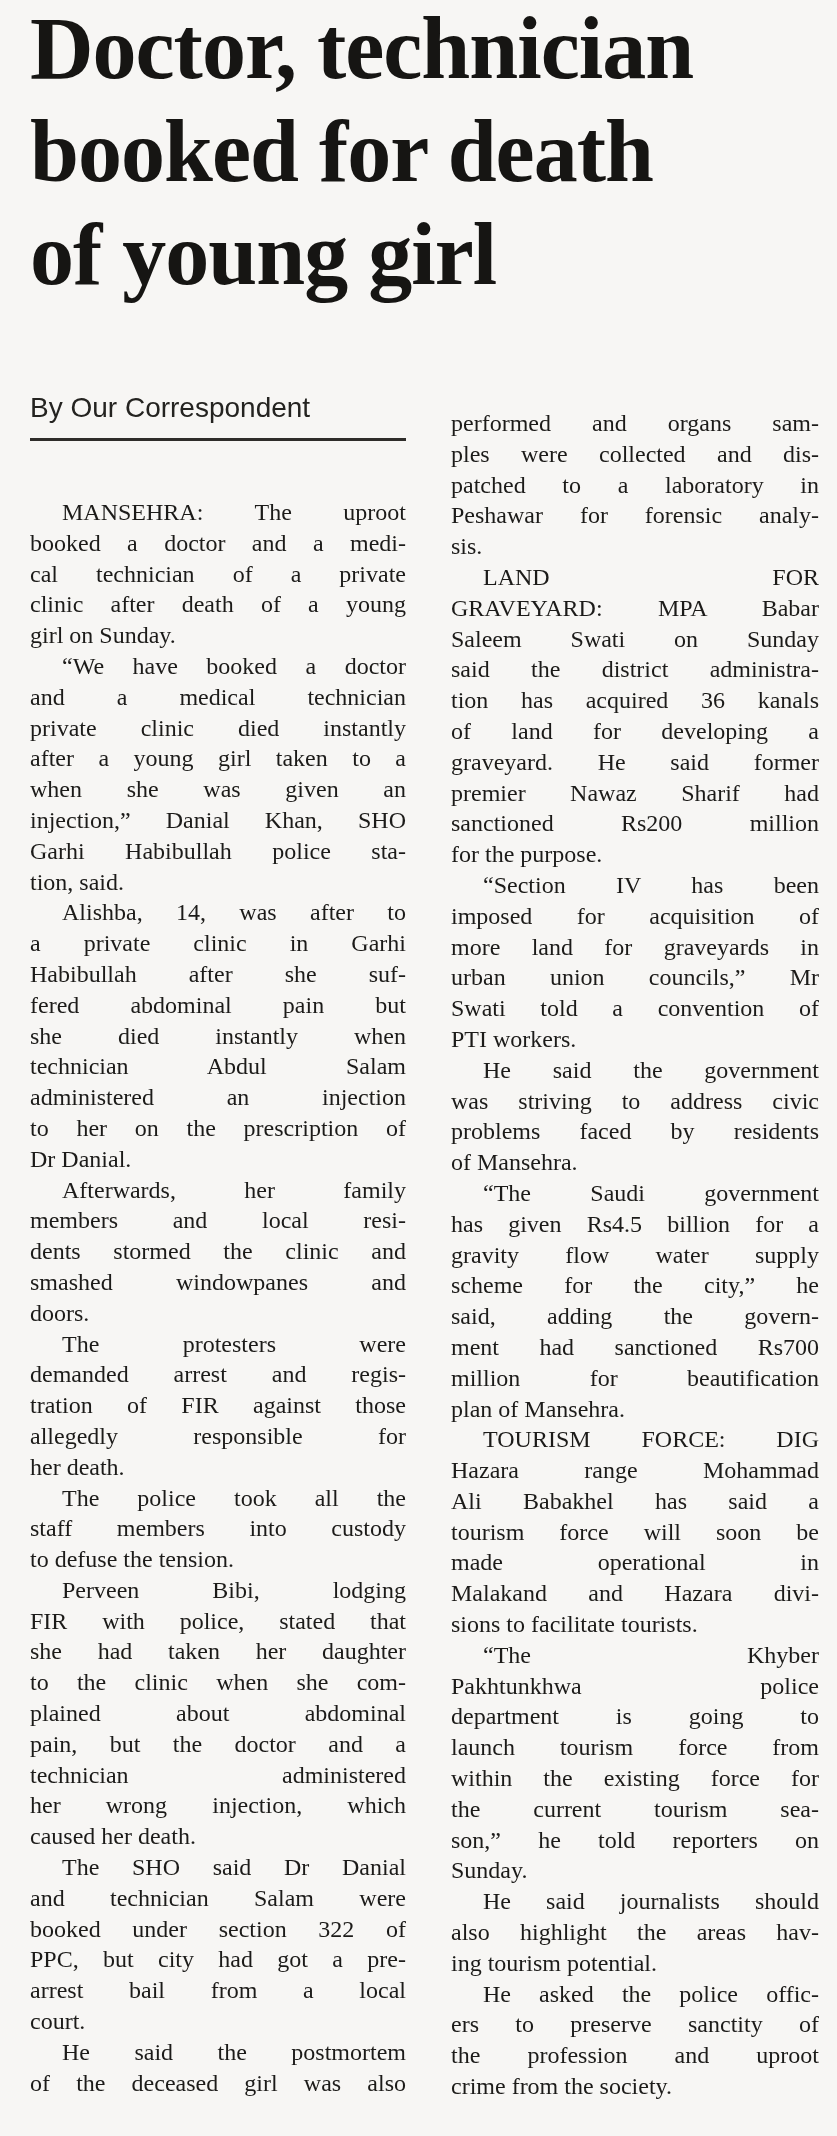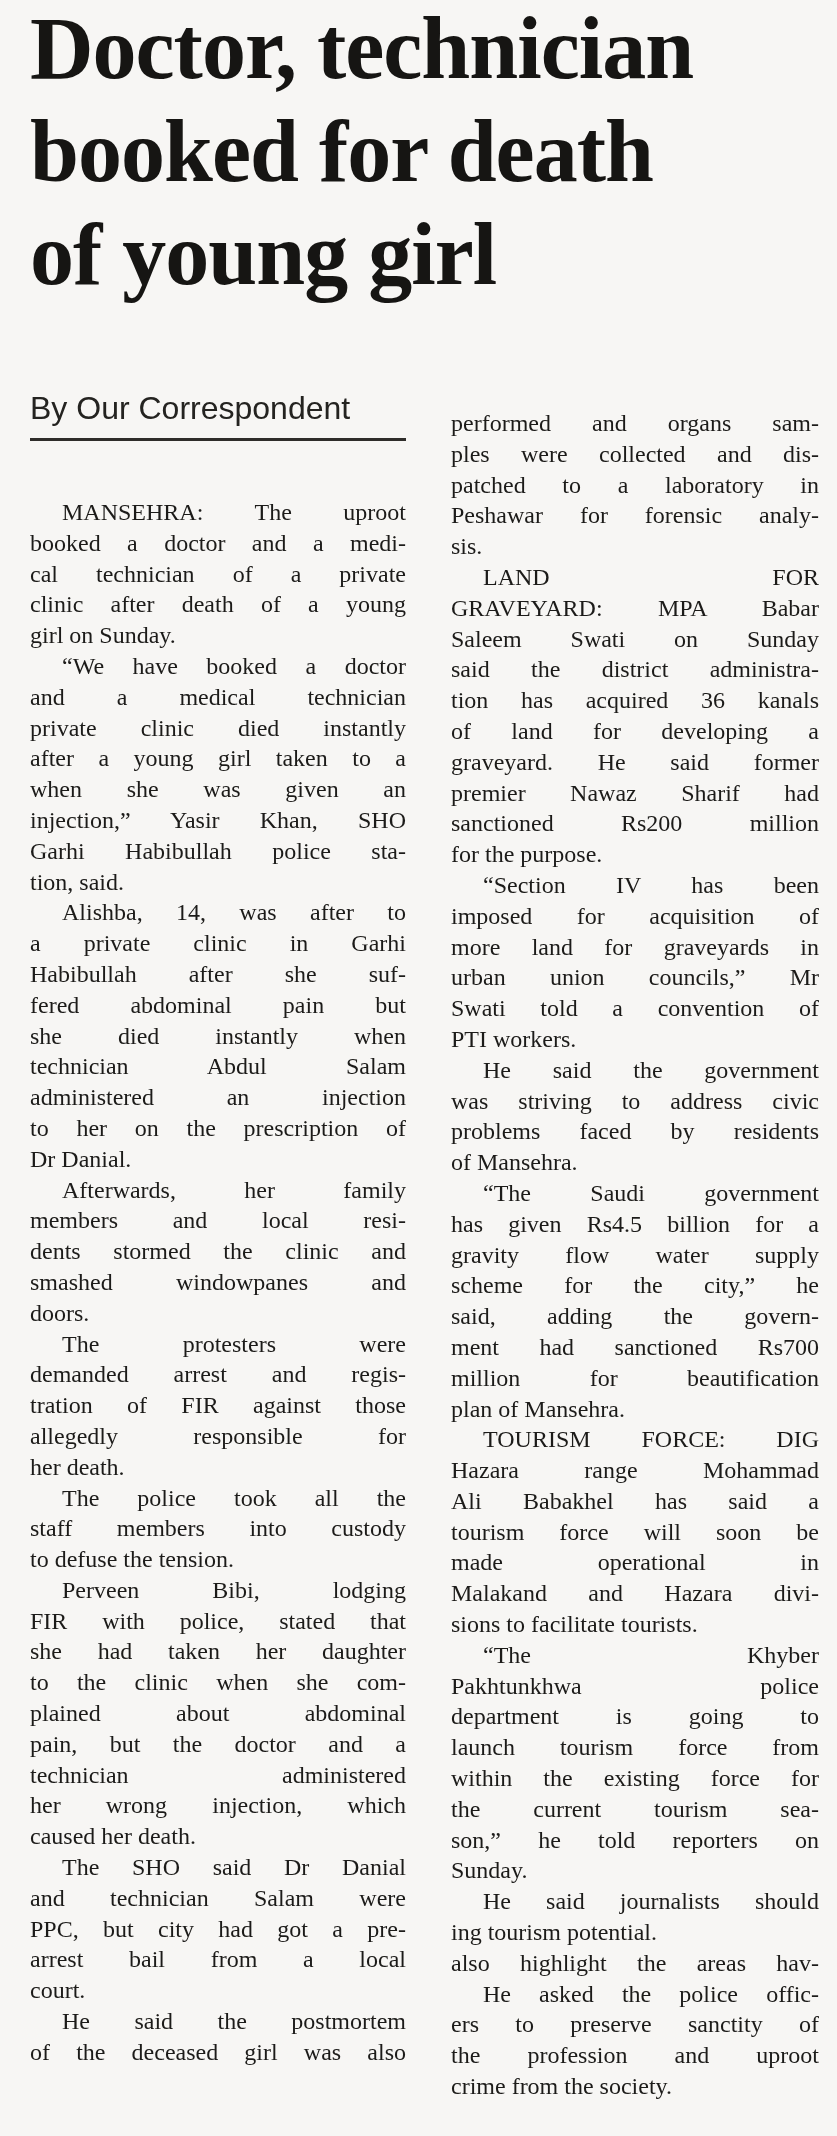--- a/index.html
+++ b/index.html
@@ -29,21 +29,21 @@
   }
   .headline-line {
     white-space: nowrap;
   }
   .byline {
     position: absolute;
     left: 30px;
     top: 388px;
     width: 376px;
     font-family: "Liberation Sans", sans-serif;
-    font-size: 32px;
+    font-size: 28px;
     line-height: 40px;
     color: #242320;
     white-space: nowrap;
   }
   .byline-rule {
     position: absolute;
     left: 30px;
     top: 438px;
     width: 376px;
     height: 3px;
@@ -96,21 +96,21 @@
       <div class="line indent">MANSEHRA: The uproot</div>
       <div class="line">booked a doctor and a medi-</div>
       <div class="line">cal technician of a private</div>
       <div class="line">clinic after death of a young</div>
       <div class="line para-end">girl on Sunday.</div>
       <div class="line indent">“We have booked a doctor</div>
       <div class="line">and a medical technician</div>
       <div class="line">private clinic died instantly</div>
       <div class="line">after a young girl taken to a</div>
       <div class="line">when she was given an</div>
-      <div class="line">injection,” Yasir Khan, SHO</div>
+      <div class="line">injection,” Danial Khan, SHO</div>
       <div class="line">Garhi Habibullah police sta-</div>
       <div class="line para-end">tion, said.</div>
       <div class="line indent">Alishba, 14, was after to</div>
       <div class="line">a private clinic in Garhi</div>
       <div class="line">Habibullah after she suf-</div>
       <div class="line">fered abdominal pain but</div>
       <div class="line">she died instantly when</div>
       <div class="line">technician Abdul Salam</div>
       <div class="line">administered an injection</div>
       <div class="line">to her on the prescription of</div>
@@ -132,20 +132,21 @@
       <div class="line">FIR with police, stated that</div>
       <div class="line">she had taken her daughter</div>
       <div class="line">to the clinic when she com-</div>
       <div class="line">plained about abdominal</div>
       <div class="line">pain, but the doctor and a</div>
       <div class="line">technician administered</div>
       <div class="line">her wrong injection, which</div>
       <div class="line para-end">caused her death.</div>
       <div class="line indent">The SHO said Dr Danial</div>
       <div class="line">and technician Salam were</div>
+      <div class="line">booked under section 322 of</div>
       <div class="line">PPC, but city had got a pre-</div>
       <div class="line">arrest bail from a local</div>
       <div class="line para-end">court.</div>
       <div class="line indent">He said the postmortem</div>
       <div class="line">of the deceased girl was also</div>
     </section>
   <section class="column column-right">
       <div class="line">performed and organs sam-</div>
       <div class="line">ples were collected and dis-</div>
       <div class="line">patched to a laboratory in</div>
@@ -188,20 +189,20 @@
       <div class="line para-end">sions to facilitate tourists.</div>
       <div class="line indent">“The Khyber</div>
       <div class="line">Pakhtunkhwa police</div>
       <div class="line">department is going to</div>
       <div class="line">launch tourism force from</div>
       <div class="line">within the existing force for</div>
       <div class="line">the current tourism sea-</div>
       <div class="line">son,” he told reporters on</div>
       <div class="line para-end">Sunday.</div>
       <div class="line indent">He said journalists should</div>
+      <div class="line">also highlight the areas hav-</div>
       <div class="line para-end">ing tourism potential.</div>
-      <div class="line">also highlight the areas hav-</div>
       <div class="line indent">He asked the police offic-</div>
       <div class="line">ers to preserve sanctity of</div>
       <div class="line">the profession and uproot</div>
       <div class="line para-end">crime from the society.</div>
     </section>
 </main>
 
 </body></html>

